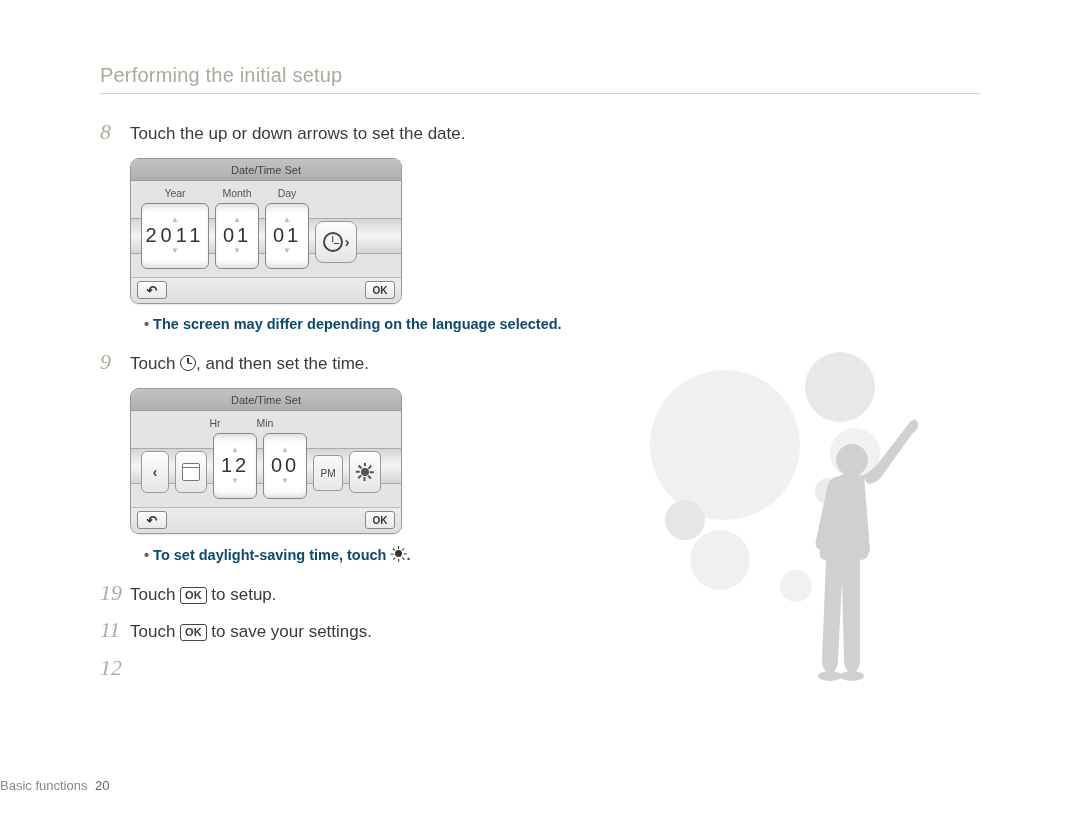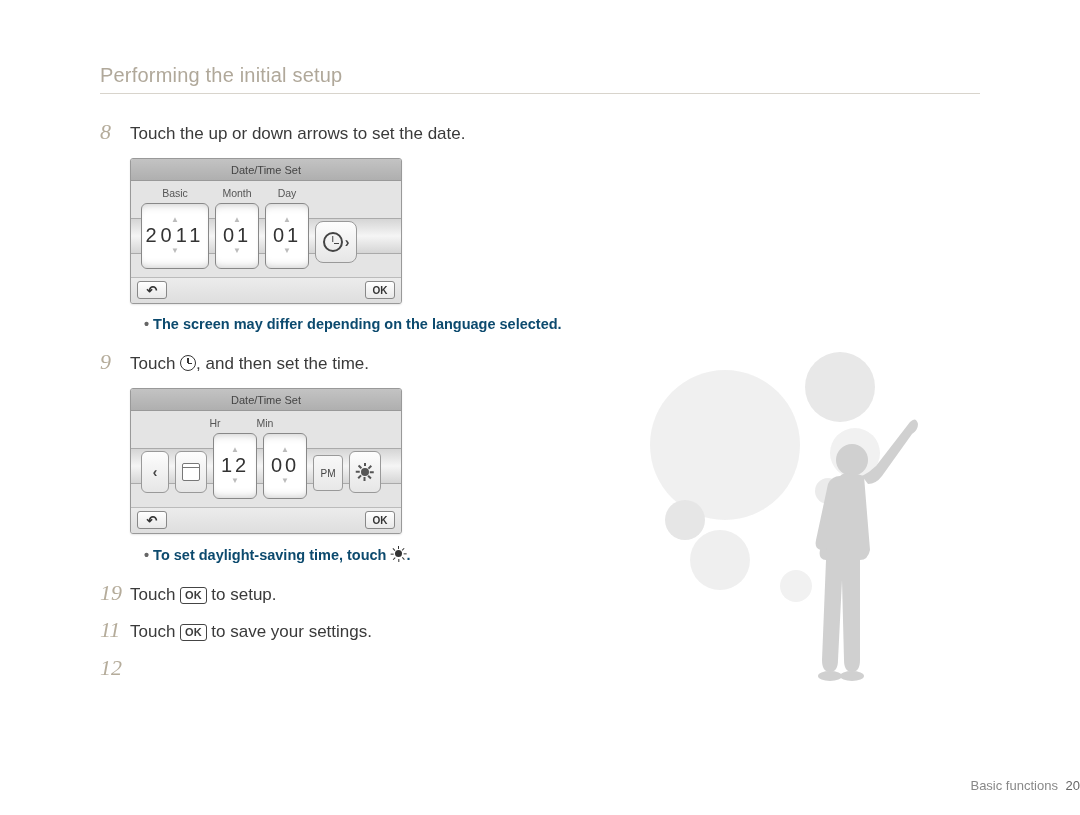--- a/index.html
+++ b/index.html
@@ -107,21 +107,21 @@
     background: #333;
     left: 7.3px;
     transform-origin: 0.65px 8px;
   }
 
   
   .ui-screen {
     width: 272px;
     margin: 8px 0 12px 30px;
     border: 1px solid #999;
-    border-radius: 3px;
+    border-radius: 9px;
     background: #e6e6e6;
     overflow: hidden;
     box-shadow: 0 1px 2px rgba(0,0,0,0.1);
   }
   .ui-titlebar {
     height: 22px;
     background: linear-gradient(#c3c3c3, #afafaf);
     border-bottom: 1px solid #999;
     font-size: 11px;
     color: #444;
@@ -291,21 +291,21 @@
   .deco .b6 { width:40px;  height:40px;  background:#e2e2e2; top:140px; left:25px; }
   .deco .b7 { width:32px;  height:32px;  background:#efefef; top:210px; left:140px; }
   .deco .person {
     position:absolute; left:150px; top:50px;
   }
 
   .footer {
     position: absolute;
     bottom: 22px;
     left: 0; right: 0;
-    text-align: right;
+    text-align: left;
     font-size: 13px;
     color: #888;
   }
   .footer .pg { color: #666; margin-left: 4px; }
 </style>
 </head>
 <body>
 
 <div class="page">
   <div class="section-title">Performing the initial setup</div>
@@ -313,21 +313,21 @@
 
   <div class="step-row">
     <div class="step-num">8</div>
     <div class="step-text">Touch the up or down arrows to set the date.</div>
   </div>
 
   <div class="ui-screen">
     <div class="ui-titlebar">Date/Time Set</div>
     <div class="ui-body">
       <div class="labels date">
-        <div class="l1">Basic</div>
+        <div class="l1">Year</div>
         <div class="l2">Month</div>
         <div class="l3">Day</div>
       </div>
       <div class="spin-row">
         <div class="track"></div>
         <div class="spinner wide">
           <div class="arr-up">▲</div>
           <div class="val">2011</div>
           <div class="arr-dn">▼</div>
         </div>

